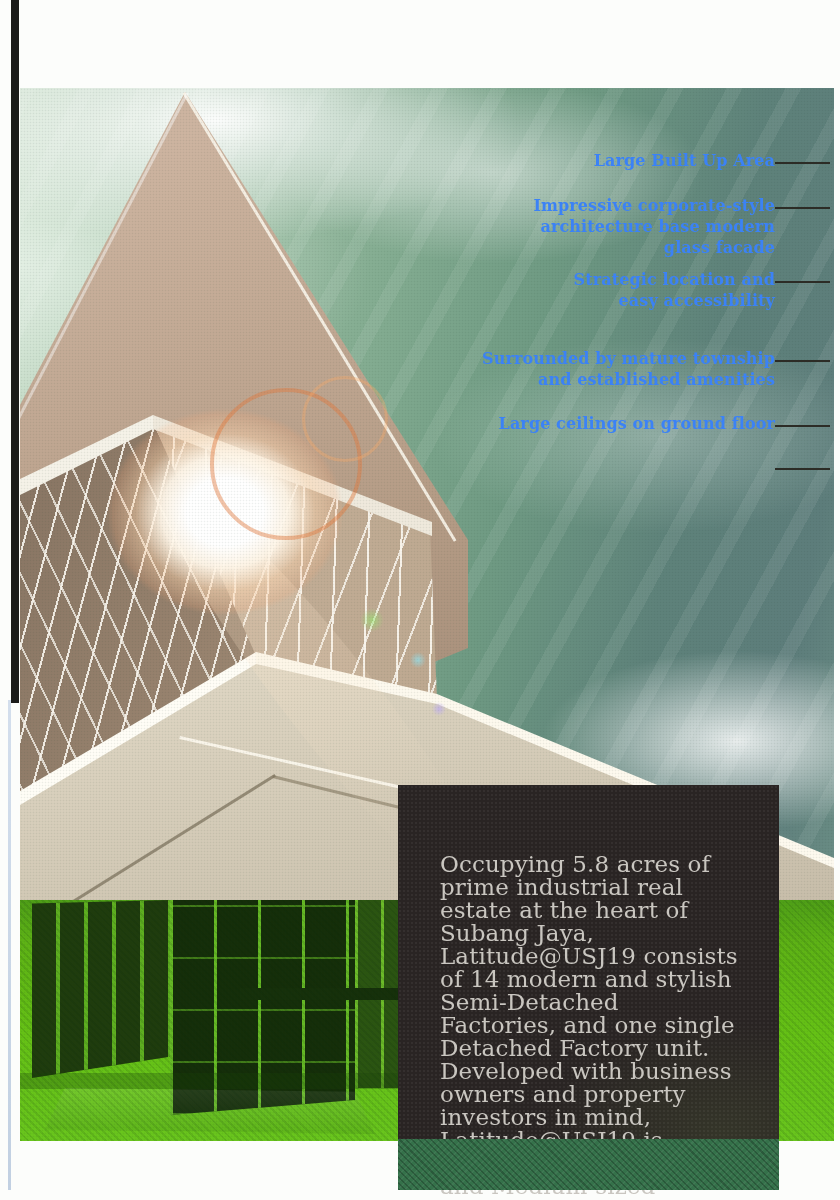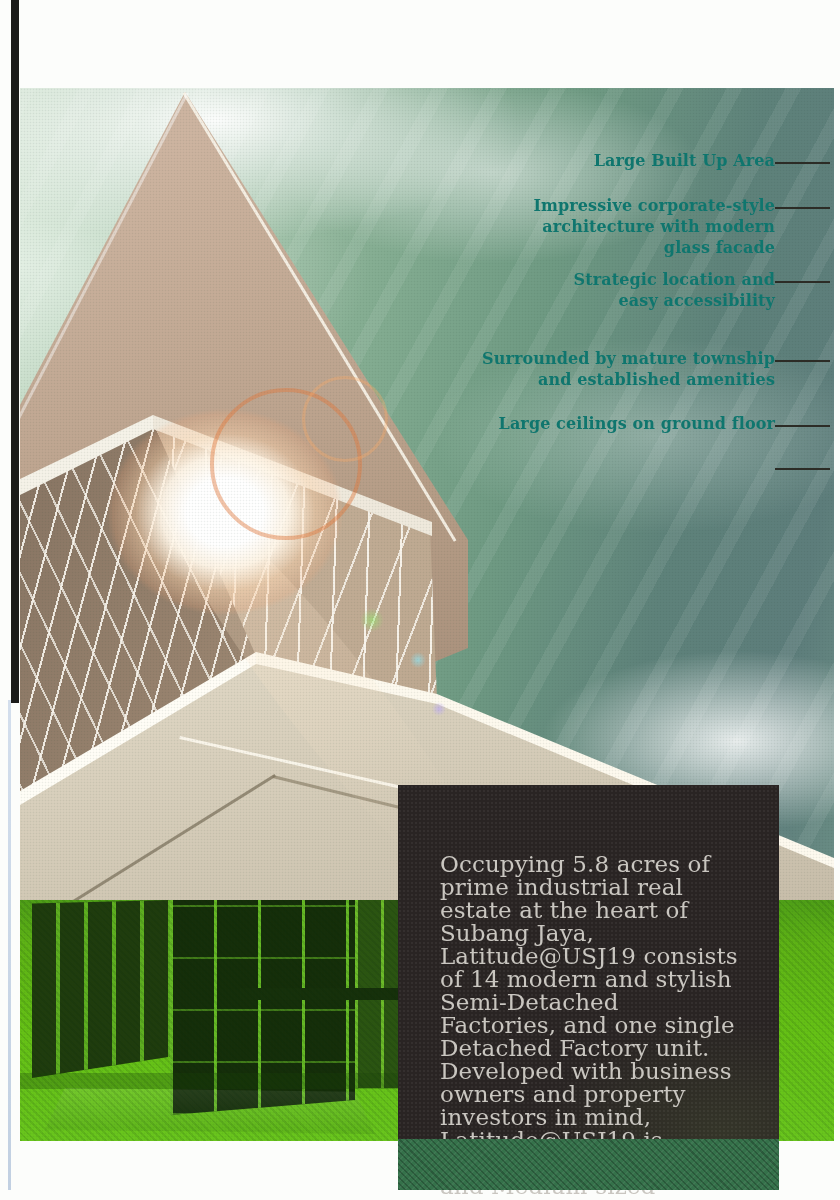--- a/index.html
+++ b/index.html
@@ -114,21 +114,21 @@
   .ground-band{left:0;top:173px;width:410px;height:16px;background:rgba(25,70,8,.28);}
   .walkway{left:25px;top:188px;width:330px;height:46px;opacity:.8;
     background:linear-gradient(rgba(255,255,255,.10), rgba(0,40,0,.12));
     clip-path:polygon(6% 0,94% 8%,100% 100%,0 90%);}
   
   .halftone{position:absolute;inset:0;z-index:34;pointer-events:none;opacity:.5;
     background-image:radial-gradient(rgba(25,55,40,.16) .7px, rgba(0,0,0,0) 1.1px);
     background-size:3px 3px;}
   
   .callout{position:absolute;right:4px;width:520px;text-align:right;z-index:40;
-    color:#0f766e;font-weight:700;font-size:16px;line-height:21px;letter-spacing:.1px;}
+    color:#3b82f6;font-weight:700;font-size:16px;line-height:21px;letter-spacing:.1px;}
   .callout .rule{display:inline-block;width:55px;height:2px;background:#2c2c26;vertical-align:baseline;margin-bottom:2px;}
   .callout .cont{padding-right:55px;}
   .co-1{top:62px;} .co-2{top:107px;text-align:right;} .co-3{top:181px;} .co-4{top:260px;} .co-5{top:325px;} .co-6{top:368px;}
   
   .info-box{position:absolute;left:398px;top:785px;width:381px;height:354px;z-index:50;
     background:
       radial-gradient(260px 160px at 85% 98%, rgba(110,140,70,.16), rgba(0,0,0,0) 70%),
       radial-gradient(rgba(255,255,255,.05) 1px, rgba(0,0,0,0) 1.4px),
       #292423;
     background-size:auto,4px 4px,auto;}
@@ -187,21 +187,21 @@
       <div class="sil walkway"></div>
     </div>
 
     <div class="halftone"></div>
 
     <div class="callout co-1">
       <div><span>Large Built Up Area</span><span class="rule"></span></div>
     </div>
     <div class="callout co-2">
       <div><span>Impressive corporate-style</span><span class="rule"></span></div>
-      <div class="cont">architecture with modern</div>
+      <div class="cont">architecture base modern</div>
       <div class="cont">glass facade</div>
     </div>
     <div class="callout co-3">
       <div><span>Strategic location and</span><span class="rule"></span></div>
       <div class="cont">easy accessibility</div>
     </div>
     <div class="callout co-4">
       <div><span>Surrounded by mature township</span><span class="rule"></span></div>
       <div class="cont">and established amenities</div>
     </div>

